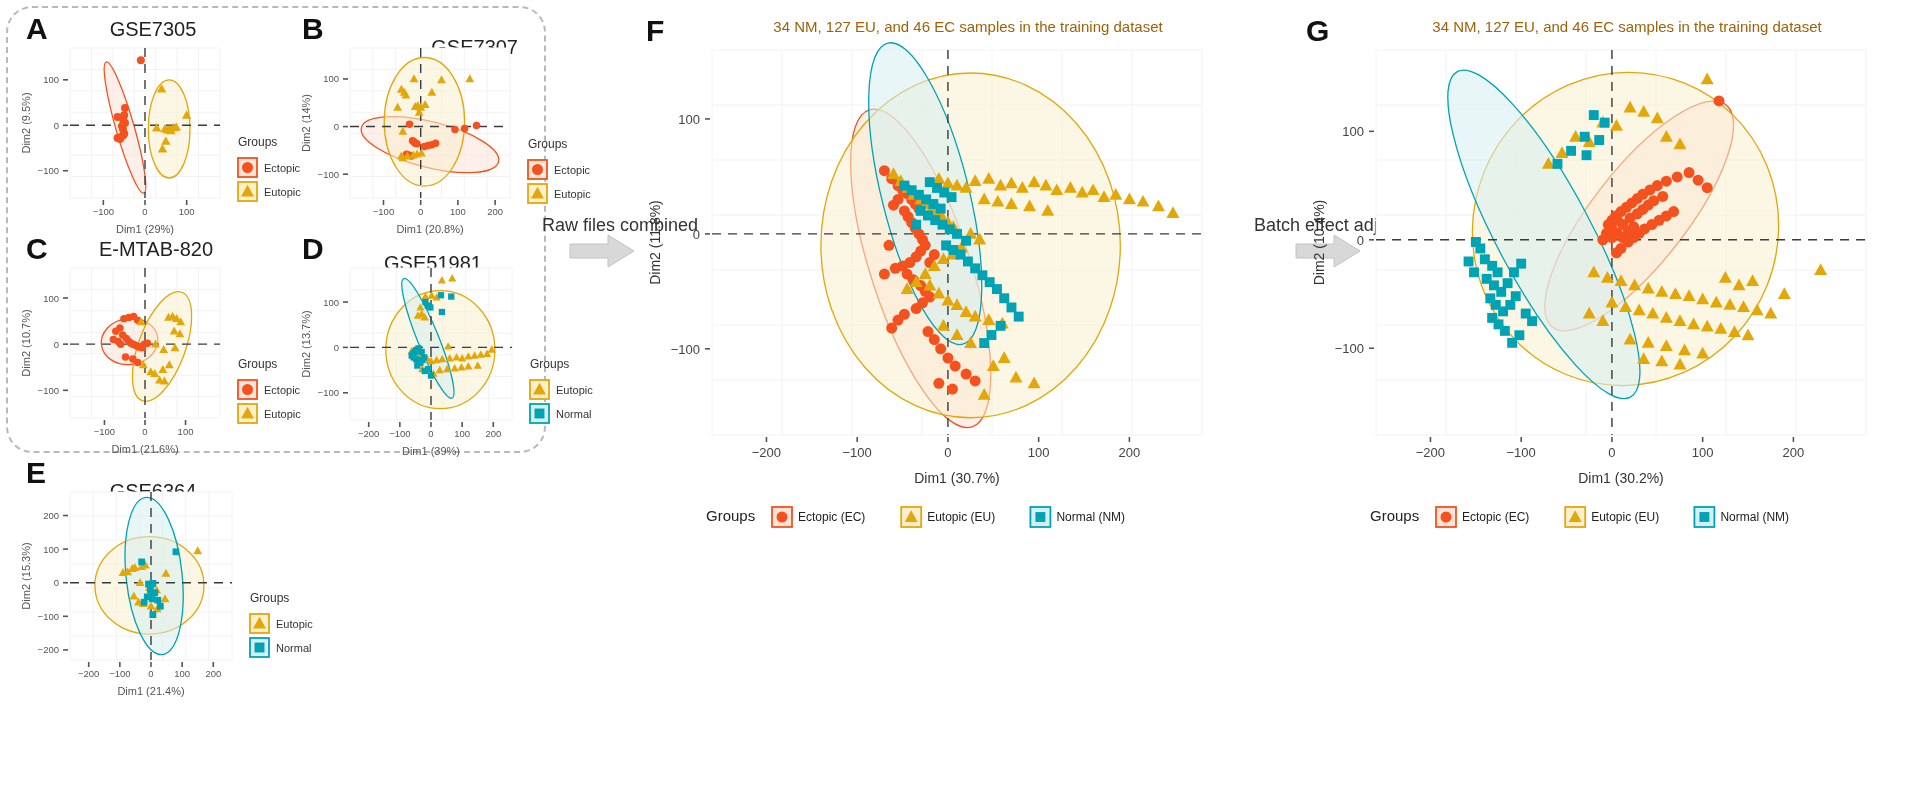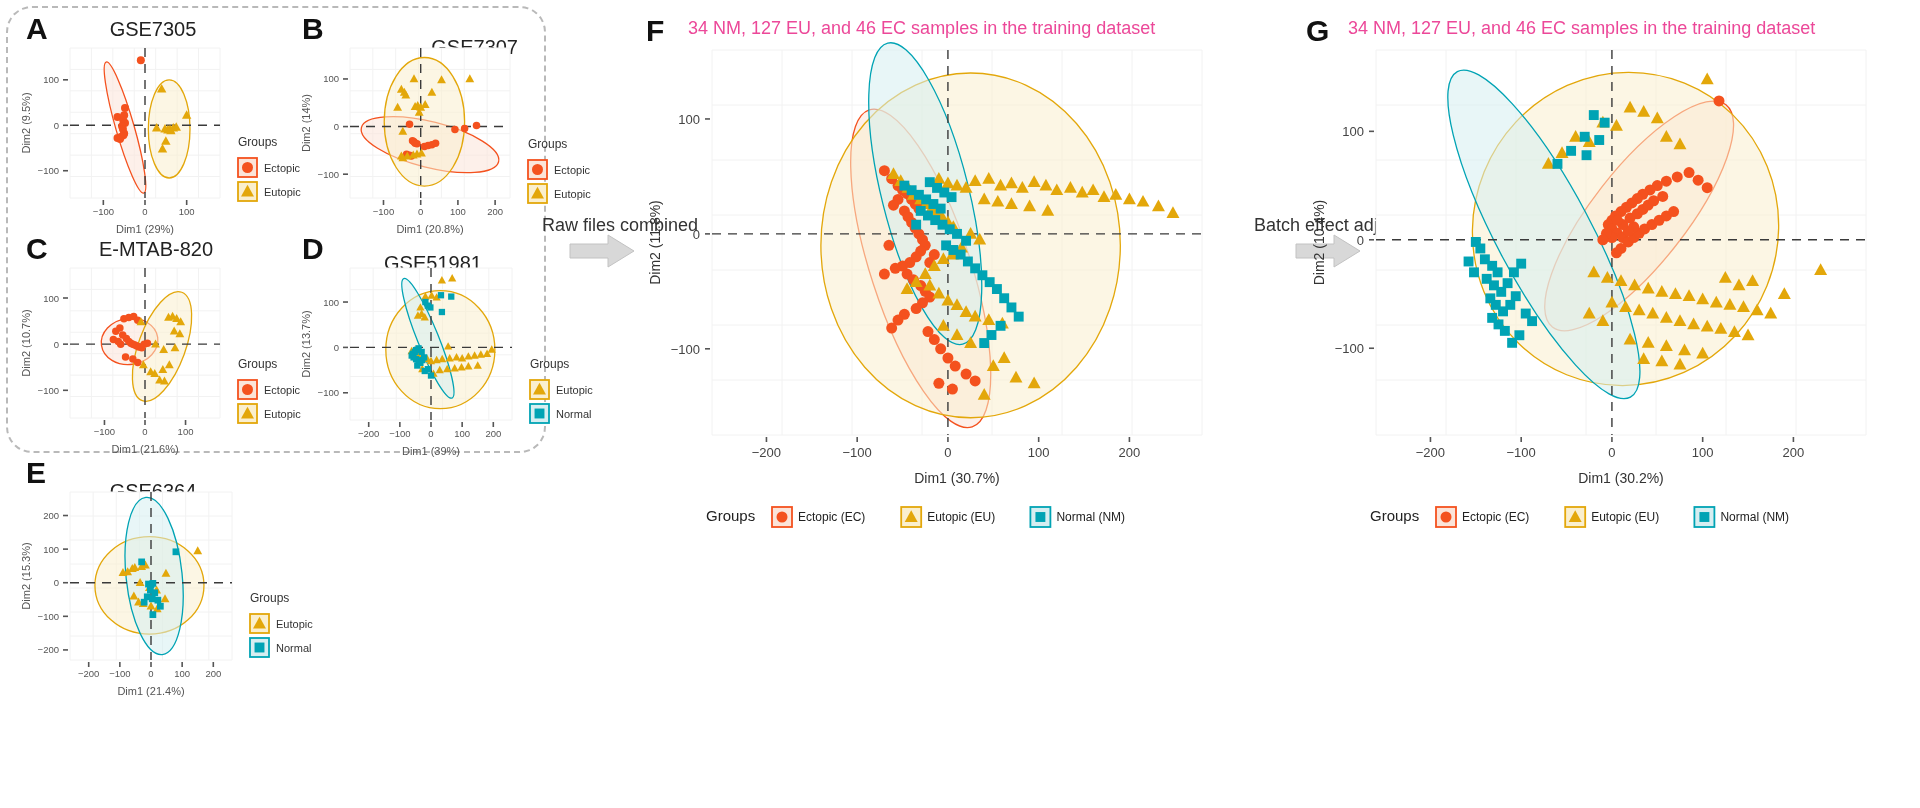--- a/index.html
+++ b/index.html
@@ -1,20 +1,20 @@
 <!DOCTYPE html>
 <html><head>
 <meta charset="utf-8">
 <style>
   html,body{margin:0;padding:0;}
   body{width:1920px;height:808px;background:#ffffff;font-family:"Liberation Sans",sans-serif;position:relative;overflow:hidden;}
   .panel{position:absolute;}
   .panel-letter{font-weight:bold;font-size:30px;color:#111;line-height:1;}
   .panel-title{font-size:20px;color:#222;text-align:center;}
-  .big-title{font-size:18px;color:#ec4899;text-align:left;}
+  .big-title{font-size:15px;color:#a16207;text-align:center;}
   .axis-label{font-size:11px;fill:#555;}
   .tick-text{font-size:9.5px;fill:#555;}
   .tick-text-big{font-size:13px;fill:#444;}
   .axis-label-big{font-size:14px;fill:#333;}
   .legend-title{font-size:12px;fill:#333;}
   .legend-text{font-size:11px;fill:#333;}
   .legend-title-big{font-size:15px;fill:#222;}
   .legend-text-big{font-size:12px;fill:#222;}
   .dashedbox{position:absolute;border:2px dashed #b9b9b9;border-radius:26px;}
   .arrow-cap{font-size:18px;color:#333;text-align:center;white-space:nowrap;}

